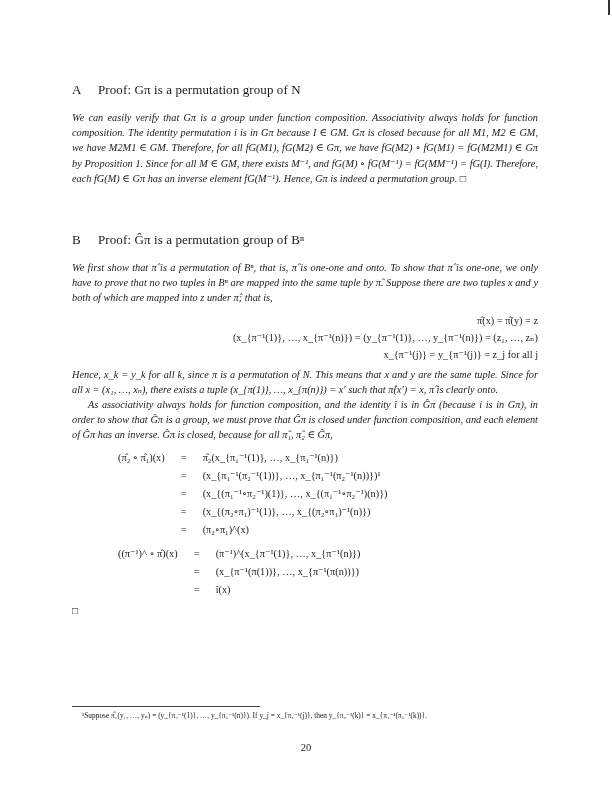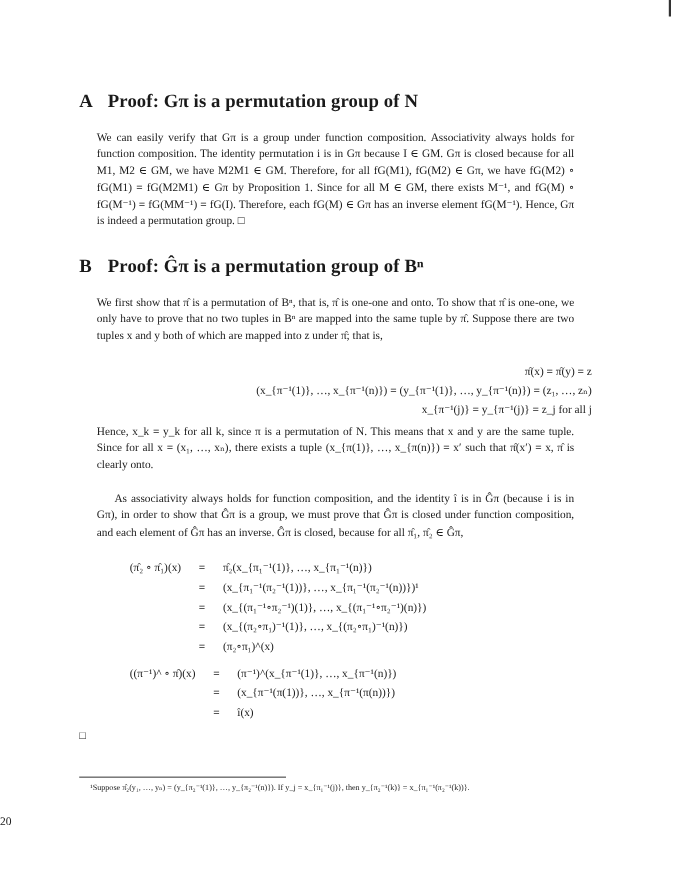--- a/index.html
+++ b/index.html
@@ -1,33 +1,33 @@
 <!DOCTYPE html>
 <html><head>
 <meta charset="utf-8">
 <style>
   html, body { margin: 0; padding: 0; background: #ffffff; }
   body { width: 612px; height: 791px; position: relative; overflow: hidden;
          font-family: "Liberation Serif", "DejaVu Serif", serif; color: #1a1a1a; }
   .edge-mark { position: absolute; right: 2px; top: 0; width: 2px; height: 15px; background: #333; }
   .page { position: absolute; left: 72px; top: 82px; width: 466px; }
-  h2 { font-size: 17px; font-weight: bold; margin: 0 0 12px 0; letter-spacing: 0.1px; }
+  h2 { font-size: 13px; font-weight: normal; margin: 0 0 12px 0; letter-spacing: 0.1px; }
   h2 .num { display: inline-block; width: 26px; }
-  p { font-size: 10.3px; line-height: 15.2px; margin: 16px; text-align: justify; }
+  p { font-size: 10.3px; line-height: 15.2px; margin: 0; text-align: justify; font-style: italic; }
   p.indent { text-indent: 16px; }
   .sec { position: absolute; left: 0; width: 466px; }
   .eq { font-size: 10.3px; text-align: right; line-height: 17px; }
   table.align { border-collapse: collapse; font-size: 10.3px; }
   table.align td { padding: 1px 6px; line-height: 16px; white-space: nowrap; }
   table.align td.lhs { text-align: right; }
   table.align td.op { text-align: center; width: 14px; }
   .qed { font-size: 10px; }
   .fn-rule { position: absolute; left: 72px; top: 706px; width: 188px; border-top: 1px solid #444; }
   .footnote { position: absolute; left: 82px; top: 711px; font-size: 7.4px; white-space: nowrap; }
-  .pagenum { position: absolute; top: 742px; left: 0; width: 612px; font-size: 10.5px; }
+  .pagenum { position: absolute; top: 742px; left: 0; width: 612px; text-align: center; font-size: 10.5px; }
 </style>
 </head>
 <body>
 
 <div class="edge-mark"></div>
 
 <div class="page">
 
   <div class="sec" style="top:0">
     <h2>

